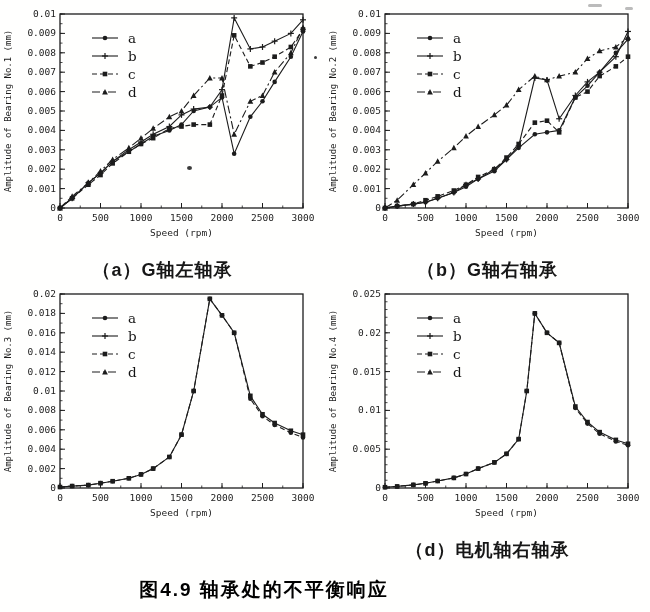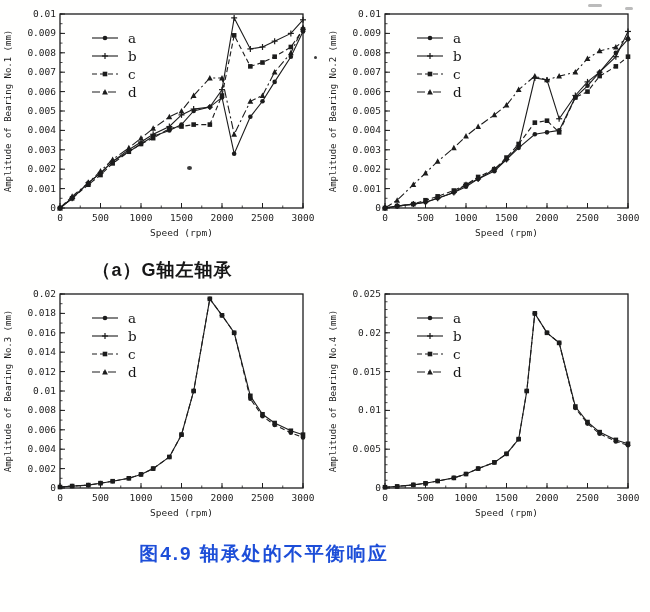--- a/index.html
+++ b/index.html
@@ -5,21 +5,21 @@
   html,body{margin:0;padding:0;background:#fff;}
   #page{position:relative;width:650px;height:612px;background:#fffffe;
         font-family:"Liberation Sans",sans-serif;color:#1c1c1c;overflow:hidden;}
   .grid{position:absolute;left:0;top:2px;width:650px;}
   .row{display:flex;width:650px;}
   .cell{width:325px;display:flex;flex-direction:column;align-items:center;}
   svg.chart{display:block;width:325px;height:256px;}
   .subcap{width:100%;text-align:center;font-size:18px;font-weight:600;
           line-height:24px;height:24px;letter-spacing:1px;color:#171717;}
   .figcap{width:528px;text-align:center;font-size:19px;font-weight:600;
-          margin-top:3px;letter-spacing:2px;color:#1d4ed8;}
+          margin-top:15px;letter-spacing:2px;color:#000000;}
   .tick{font:9.5px "DejaVu Sans Mono",monospace;fill:#1c1c1c;}
   .axlab{font:9px "DejaVu Sans Mono",monospace;fill:#1c1c1c;}
   .leg{font:13.5px "DejaVu Serif",serif;fill:#141414;}
   .artifact{position:absolute;background:#3a3a3a;border-radius:50%;}
   .smudge{position:absolute;background:#777;opacity:.5;border-radius:2px;}
 </style>
 </head>
 <body>
 
 <div id="page">
@@ -396,20 +396,21 @@
             <line x1="102" y1="54" x2="108" y2="54" stroke="#1c1c1c" stroke-width="1.2"></line>
             <line x1="105" y1="51" x2="105" y2="57" stroke="#1c1c1c" stroke-width="1.2"></line>
             <text x="128" y="58.5" class="leg">b</text>
             <line x1="92" y1="72" x2="118" y2="72" stroke="#1c1c1c" stroke-width="1.1" stroke-dasharray="5,3"></line>
             <rect x="102.7" y="69.7" width="4.6" height="4.6" fill="#1c1c1c"></rect>
             <text x="128" y="76.5" class="leg">c</text>
             <line x1="92" y1="90" x2="118" y2="90" stroke="#1c1c1c" stroke-width="1.1" stroke-dasharray="8,3,2,3"></line>
             <path d="M 105 86.9 L 102.1 92.4 L 107.9 92.4 Z" fill="#1c1c1c"></path>
             <text x="128" y="94.5" class="leg">d</text>
           </svg>
+        <div class="subcap">（b）G轴右轴承</div>
       </div>
     </div>
     <div class="row">
       <div class="cell">
         <svg class="chart" viewBox="0 0 325 256">
             <rect x="60" y="12" width="243" height="194" fill="none" stroke="#1c1c1c" stroke-width="1.3"></rect>
             <line x1="60" y1="206" x2="62.5" y2="206" stroke="#1c1c1c" stroke-width="0.8"></line>
             <line x1="60" y1="196.3" x2="62.5" y2="196.3" stroke="#1c1c1c" stroke-width="0.8"></line>
             <line x1="60" y1="186.6" x2="62.5" y2="186.6" stroke="#1c1c1c" stroke-width="0.8"></line>
             <line x1="60" y1="176.9" x2="62.5" y2="176.9" stroke="#1c1c1c" stroke-width="0.8"></line>
@@ -655,20 +656,21 @@
             <line x1="102" y1="54" x2="108" y2="54" stroke="#1c1c1c" stroke-width="1.2"></line>
             <line x1="105" y1="51" x2="105" y2="57" stroke="#1c1c1c" stroke-width="1.2"></line>
             <text x="128" y="58.5" class="leg">b</text>
             <line x1="92" y1="72" x2="118" y2="72" stroke="#1c1c1c" stroke-width="1.1" stroke-dasharray="5,3"></line>
             <rect x="102.7" y="69.7" width="4.6" height="4.6" fill="#1c1c1c"></rect>
             <text x="128" y="76.5" class="leg">c</text>
             <line x1="92" y1="90" x2="118" y2="90" stroke="#1c1c1c" stroke-width="1.1" stroke-dasharray="8,3,2,3"></line>
             <path d="M 105 86.9 L 102.1 92.4 L 107.9 92.4 Z" fill="#1c1c1c"></path>
             <text x="128" y="94.5" class="leg">d</text>
           </svg>
+        <div class="subcap">（d）电机轴右轴承</div>
       </div>
     </div>
     <div class="figcap">图4.9  轴承处的不平衡响应</div>
   </div>
 
   <div class="artifact" style="left:187px;top:166px;width:5px;height:4px;"></div>
   <div class="artifact" style="left:314px;top:56px;width:3px;height:3px;"></div>
   <div class="smudge" style="left:588px;top:4px;width:14px;height:3px;"></div>
   <div class="smudge" style="left:625px;top:7px;width:8px;height:3px;"></div>
 </div>

